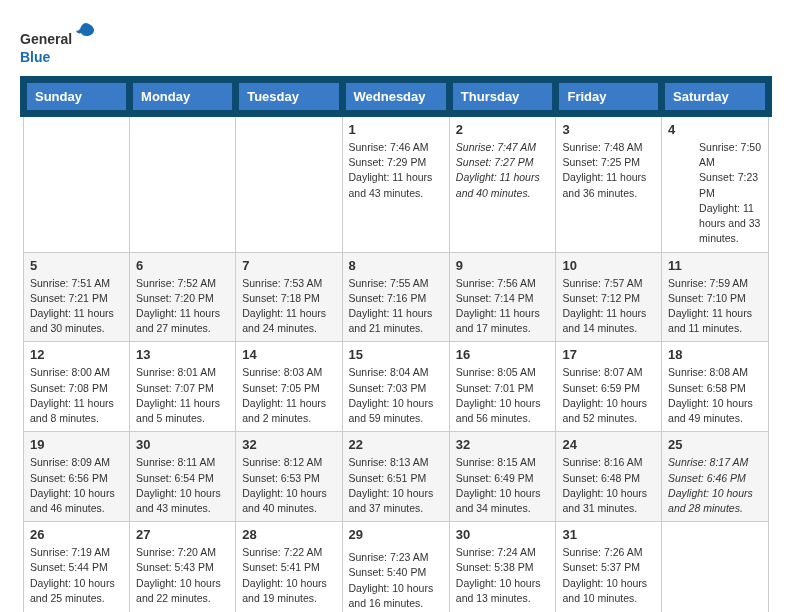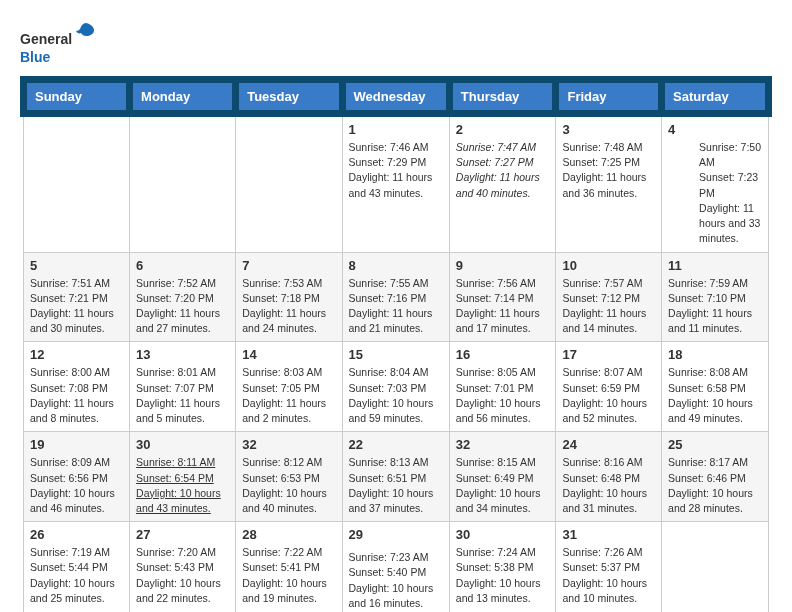--- a/index.html
+++ b/index.html
@@ -228,21 +228,21 @@
       </tr>
       <tr>
         <td>
           <span class="day-number">19</span>
           <div class="day-info" style="white-space: pre-line;">Sunrise: 8:09 AM
 Sunset: 6:56 PM
 Daylight: 10 hours and 46 minutes.</div>
         </td>
         <td>
           <span class="day-number">30</span>
-          <div class="day-info" style="white-space: pre-line; text-decoration: underline;">Sunrise: 8:11 AM
+          <div class="day-info" style="white-space: pre-line;">Sunrise: 8:11 AM
 Sunset: 6:54 PM
 Daylight: 10 hours and 43 minutes.</div>
         </td>
         <td>
           <span class="day-number">32</span>
           <div class="day-info" style="white-space: pre-line;">Sunrise: 8:12 AM
 Sunset: 6:53 PM
 Daylight: 10 hours and 40 minutes.</div>
         </td>
         <td>
@@ -258,21 +258,21 @@
 Daylight: 10 hours and 34 minutes.</div>
         </td>
         <td>
           <span class="day-number">24</span>
           <div class="day-info" style="white-space: pre-line;">Sunrise: 8:16 AM
 Sunset: 6:48 PM
 Daylight: 10 hours and 31 minutes.</div>
         </td>
         <td>
           <span class="day-number">25</span>
-          <div class="day-info" style="white-space: pre-line;">Sunrise: 8:17 AM
+          <div class="day-info" style="white-space: pre-line; font-style: italic;">Sunrise: 8:17 AM
 Sunset: 6:46 PM
 Daylight: 10 hours and 28 minutes.</div>
         </td>
       </tr>
       <tr>
         <td>
           <span class="day-number">26</span>
           <div class="day-info" style="white-space: pre-line;">Sunrise: 7:19 AM
 Sunset: 5:44 PM
 Daylight: 10 hours and 25 minutes.</div>

